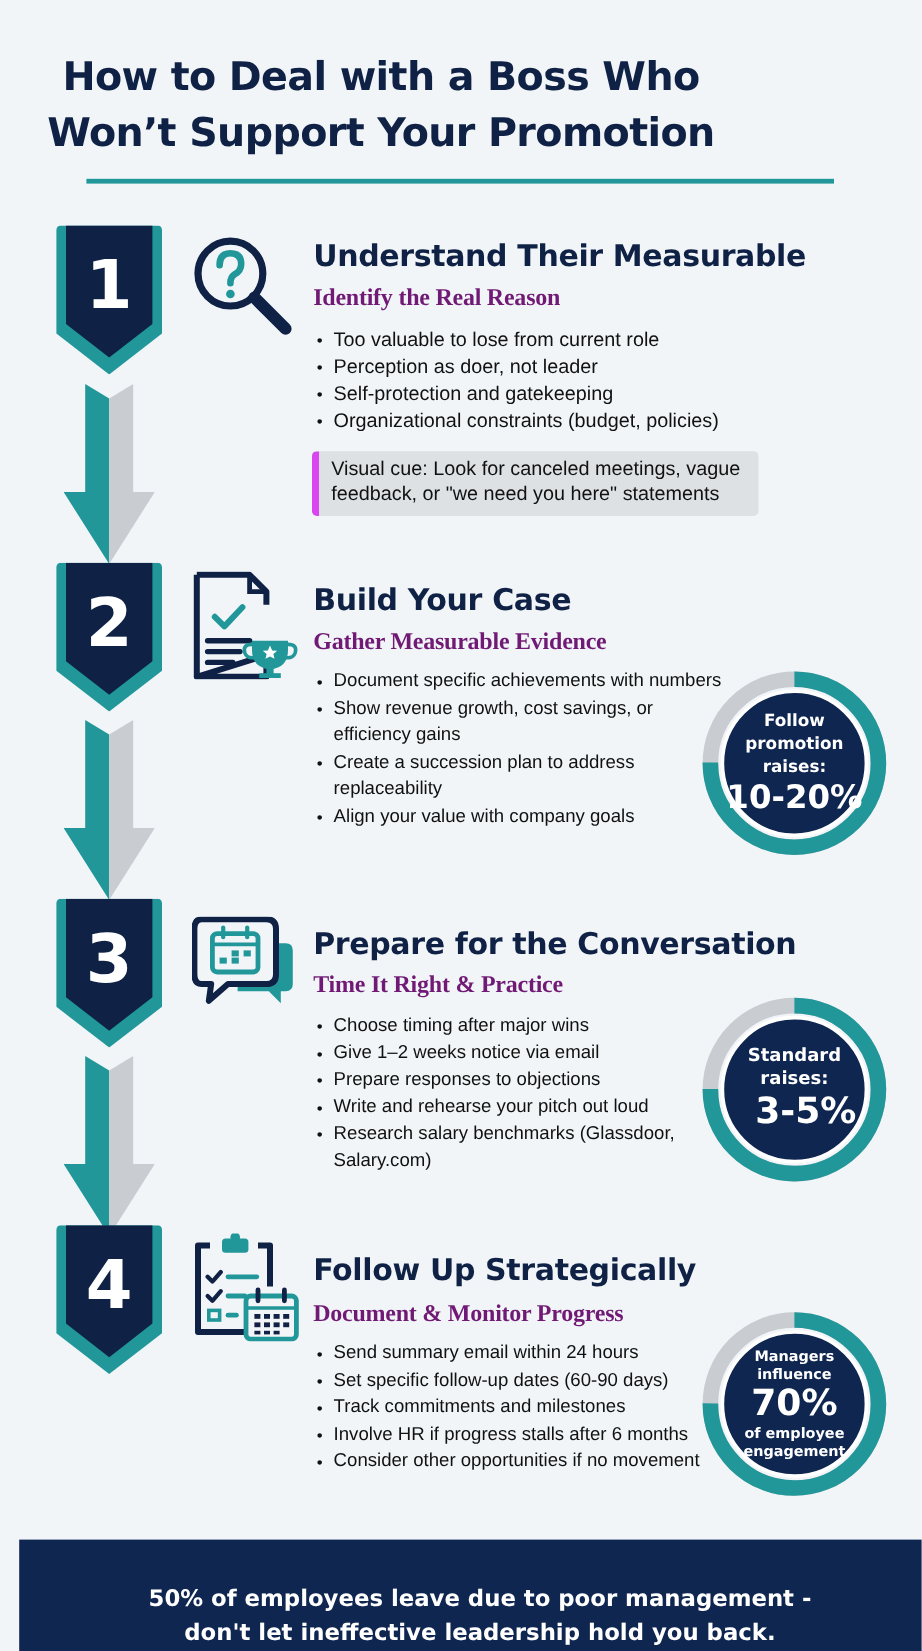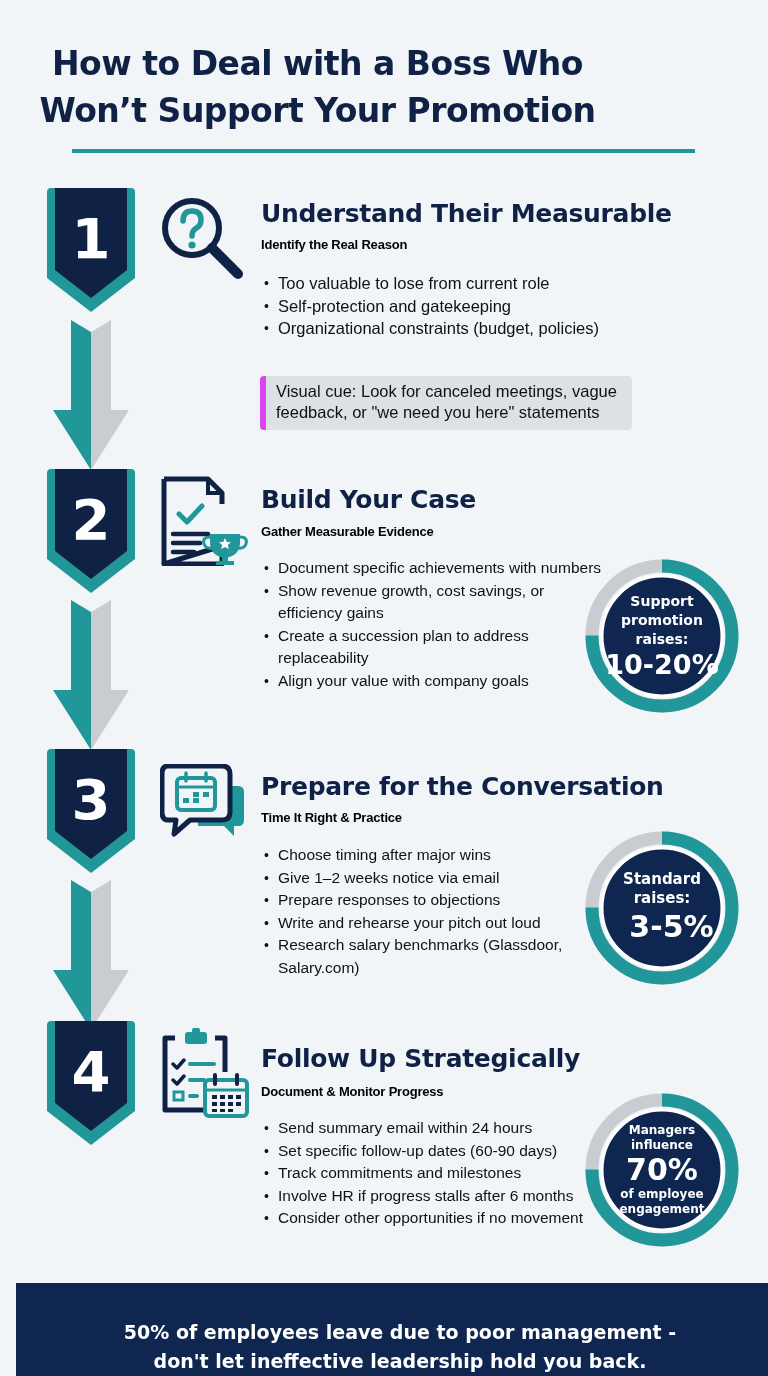--- a/index.html
+++ b/index.html
@@ -31,22 +31,22 @@
   }
   .arrow { position: absolute; width: 76px; height: 150px; }
   .step-icon { position: absolute; width: 90px; height: 90px; }
   .step-title {
     position: absolute;
     font-family: "DejaVu Sans", sans-serif; font-weight: bold;
     font-size: 25px; color: #0f2145; white-space: nowrap; letter-spacing: -0.3px;
   }
   .step-sub {
     position: absolute;
-    font-family: Liberation Sans, sans-serif; font-weight: bold;
-    font-size: 13px; color: #000000; white-space: nowrap; letter-spacing: -0.2px;
+    font-family: Liberation Serif, serif; font-weight: bold;
+    font-size: 20px; color: #701a75; white-space: nowrap; letter-spacing: -0.2px;
   }
   .bullets { position: absolute; list-style: none; font-size: 16.5px; line-height: 22.5px; color: #111; }
   .bullets li { position: relative; padding-left: 14px; }
   .bullets li::before { content: "•"; position: absolute; left: 0; top: 0; font-size: 14px; }
   .cue {
     position: absolute; left: 260px; top: 376px; width: 372px; height: 54px;
     background: #dde1e4; border-radius: 4px; border-left: 6px solid #d946ef;
     padding: 5px 0 0 10px; font-size: 16.5px; line-height: 21px; color: #111;
   }
   .stat {
@@ -98,20 +98,21 @@
     <circle cx="34" cy="34" r="27" fill="none" stroke="#0f2145" stroke-width="6"></circle>
     <line x1="54" y1="54" x2="80" y2="80" stroke="#0f2145" stroke-width="10" stroke-linecap="round"></line>
     <path d="M25 27 Q25 17 34 17 Q43 17 43 26 Q43 32 37 35 Q34 37 34 42" fill="none" stroke="#21979a" stroke-width="5.5" stroke-linecap="round"></path>
     <circle cx="34" cy="51" r="3.6" fill="#21979a"></circle>
   </svg>
 </div>
 <div class="step-title" style="left:261px; top:199px;">Understand Their Measurable</div>
 <div class="step-sub" style="left:261px; top:237px;">Identify the Real Reason</div>
 <ul class="bullets" style="left:264px; top:272px; width:420px;">
   <li>Too valuable to lose from current role</li>
+  <li>Perception as doer, not leader</li>
   <li>Self-protection and gatekeeping</li>
   <li>Organizational constraints (budget, policies)</li>
 </ul>
 <div class="cue">
   <div>Visual cue: Look for canceled meetings, vague</div>
   <div>feedback, or "we need you here" statements</div>
 </div>
 
 <div class="badge" style="left:43px; top:469px;">
   <svg width="96" height="124" viewBox="0 0 96 124">
@@ -150,21 +151,21 @@
   <li>Create a succession plan to address replaceability</li>
   <li>Align your value with company goals</li>
 </ul>
 <div class="stat" style="left:584px; top:558px;">
   <svg width="156" height="156" viewBox="0 0 156 156">
     <circle cx="78" cy="78" r="70" fill="none" stroke="#c9ccd0" stroke-width="13"></circle>
     <circle cx="78" cy="78" r="70" fill="none" stroke="#21979a" stroke-width="13" stroke-dasharray="329.9 439.8" transform="rotate(-90 78 78)"></circle>
     <circle cx="78" cy="78" r="60" fill="#0f2650" stroke="#ffffff" stroke-width="3"></circle>
   </svg>
   <div class="stat-text" style="left:18px; width:120px;">
-    <div class="stat-label">Support</div>
+    <div class="stat-label">Follow</div>
     <div class="stat-label">promotion</div>
     <div class="stat-label">raises:</div>
     <div class="stat-value">10-20%</div>
   </div>
 </div>
 
 <div class="badge" style="left:43px; top:749px;">
   <svg width="96" height="124" viewBox="0 0 96 124">
     <path d="M4 4 Q4 0 8 0 L88 0 Q92 0 92 4 L92 90 L48 124 L4 90 Z" fill="#21979a"></path>
     <path d="M12 0 L84 0 L84 82 L48 110 L12 82 Z" fill="#0f2145"></path>

